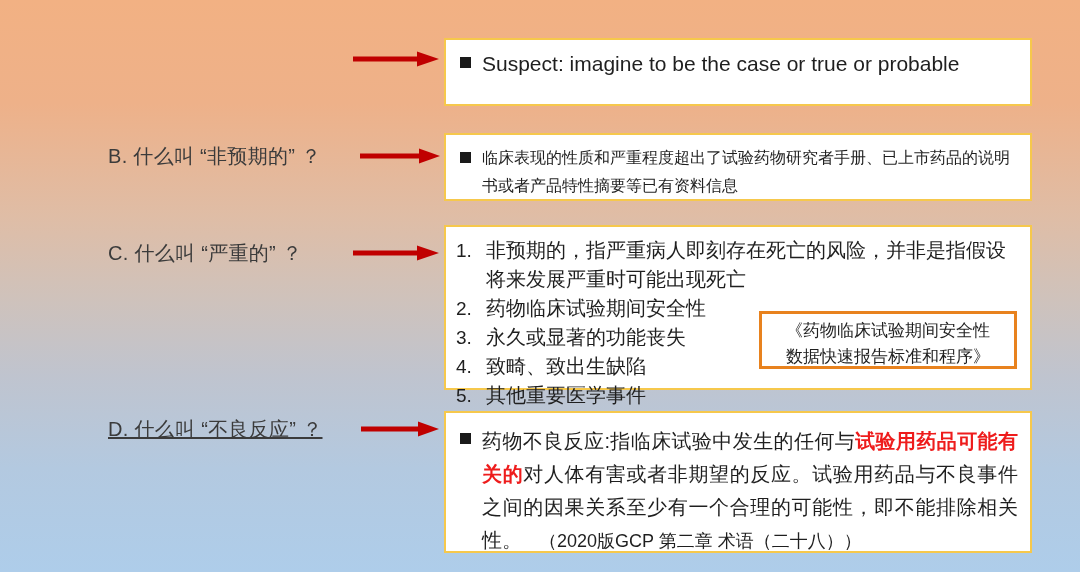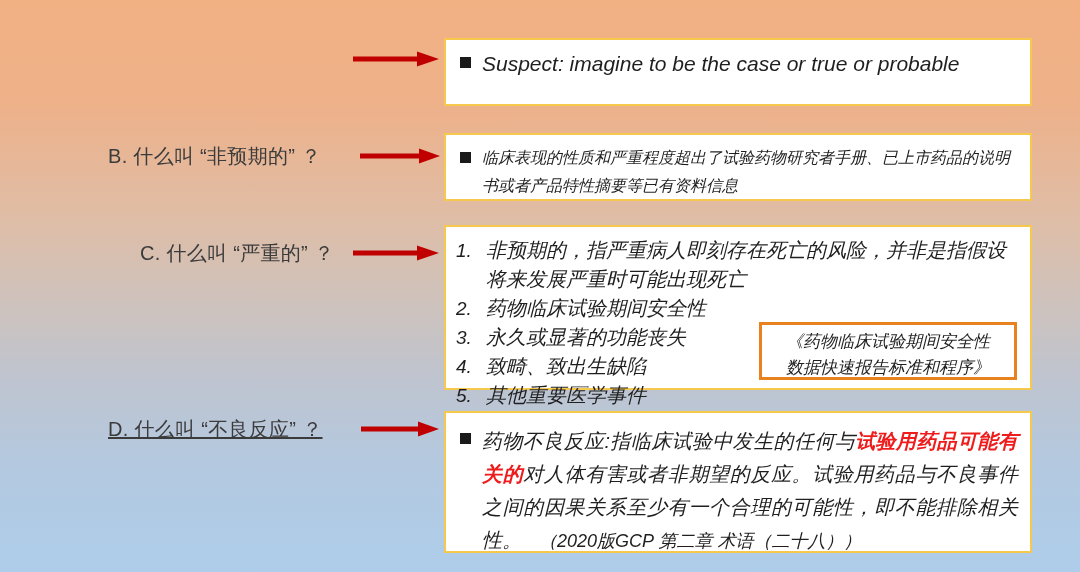--- a/index.html
+++ b/index.html
@@ -45,21 +45,20 @@
   }
   .arrow svg { display: block; }
 
   
   .answer-box {
     position: absolute;
     background: #ffffff;
     border: 2px solid #f6c84c;
     box-sizing: border-box;
     padding: 9px 12px 5px 14px;
-    font-style: italic;
   }
   .bullet-row {
     display: flex;
     align-items: flex-start;
   }
   .sq-bullet {
     flex: 0 0 auto;
     width: 11px;
     height: 11px;
     background: #1a1a1a;
@@ -116,21 +115,21 @@
   .small-cite { font-size: 18px; margin-left: 17px; }
 </style>
 </head>
 <body>
 
 <div id="slide">
 
 
   <div class="q-label" style="left:108px; top:143px;text-align:right;">B. 什么叫 “非预期的” ？</div>
 
-  <div class="q-label" style="left:108px; top:240px;margin-left:32px;">C. 什么叫 “严重的” ？</div>
+  <div class="q-label" style="left:108px; top:240px;">C. 什么叫 “严重的” ？</div>
 
   <div class="q-label" style="left:108px; top:416px;text-decoration:underline;">D. 什么叫 “不良反应” ？</div>
 
   <div class="arrow" style="left:353px; top:50px; width:86px;">
     <svg width="86" height="18" viewBox="0 0 86 18">
       <line x1="0" y1="9" x2="68" y2="9" stroke="#c00000" stroke-width="5"></line>
       <polygon points="64,1.5 86,9 64,16.5" fill="#c00000"></polygon>
     </svg>
   </div>
 
@@ -192,21 +191,21 @@
         <span class="num-txt">致畸、致出生缺陷</span>
       </div>
 
       <div class="num-item">
         <span class="num-idx">5.</span>
         <span class="num-txt">其他重要医学事件</span>
       </div>
 
     </div>
 
-    <div class="callout" style="left:313px; top:84px; width:258px; height:58px;margin-top:11px;">
+    <div class="callout" style="left:313px; top:84px; width:258px; height:58px;">
       <div>《药物临床试验期间安全性</div>
       <div>数据快速报告标准和程序》</div>
     </div>
   </div>
 
   <div class="answer-box" style="left:444px; top:411px; width:588px; height:142px; padding-top:12px;">
     <div class="bullet-row">
       <span class="sq-bullet"></span>
       <div class="para"><span>药物不良反应:指临床试验中发生的任何与</span><span class="hl-red">试验用药品可能有关的</span><span>对人体有害或者非期望的反应。试验用药品与不良事件之间的因果关系至少有一个合理的可能性，即不能排除相关性。</span><span class="small-cite">（2020版GCP 第二章 术语（二十八））</span></div>
     </div>

